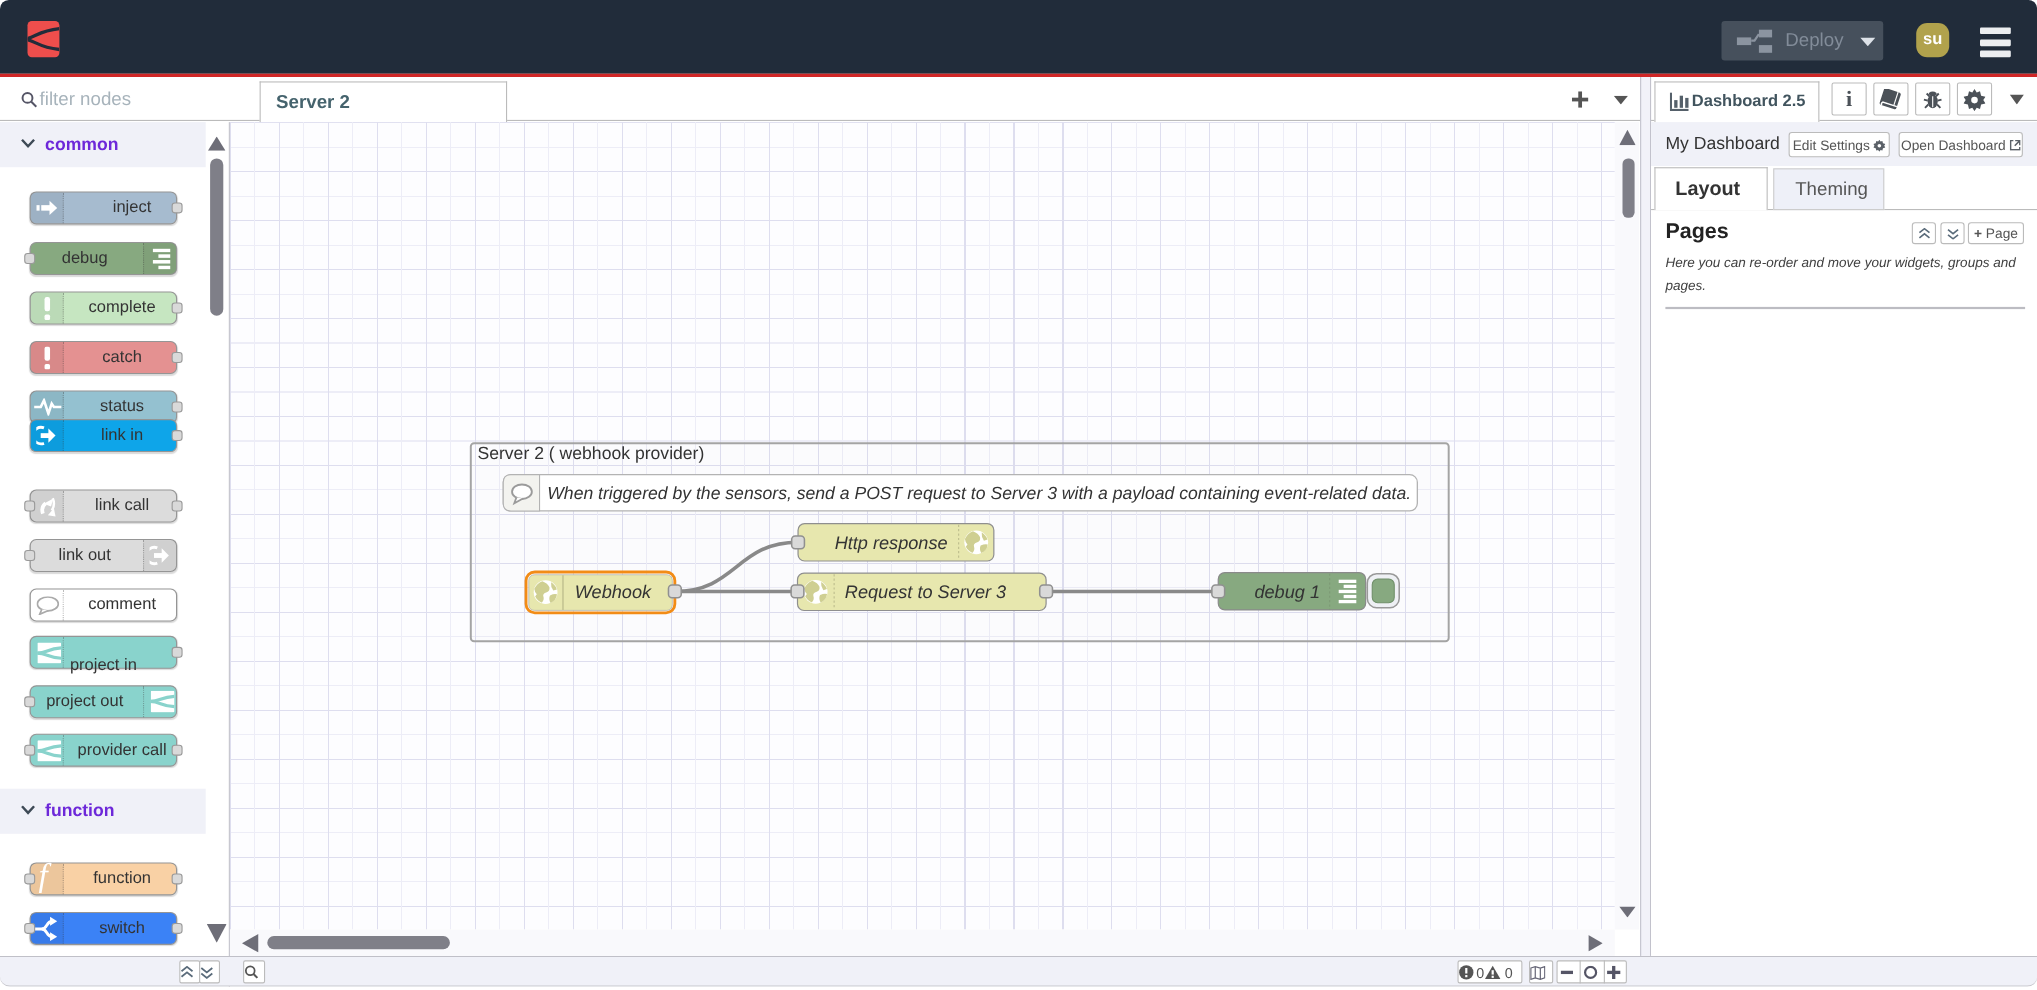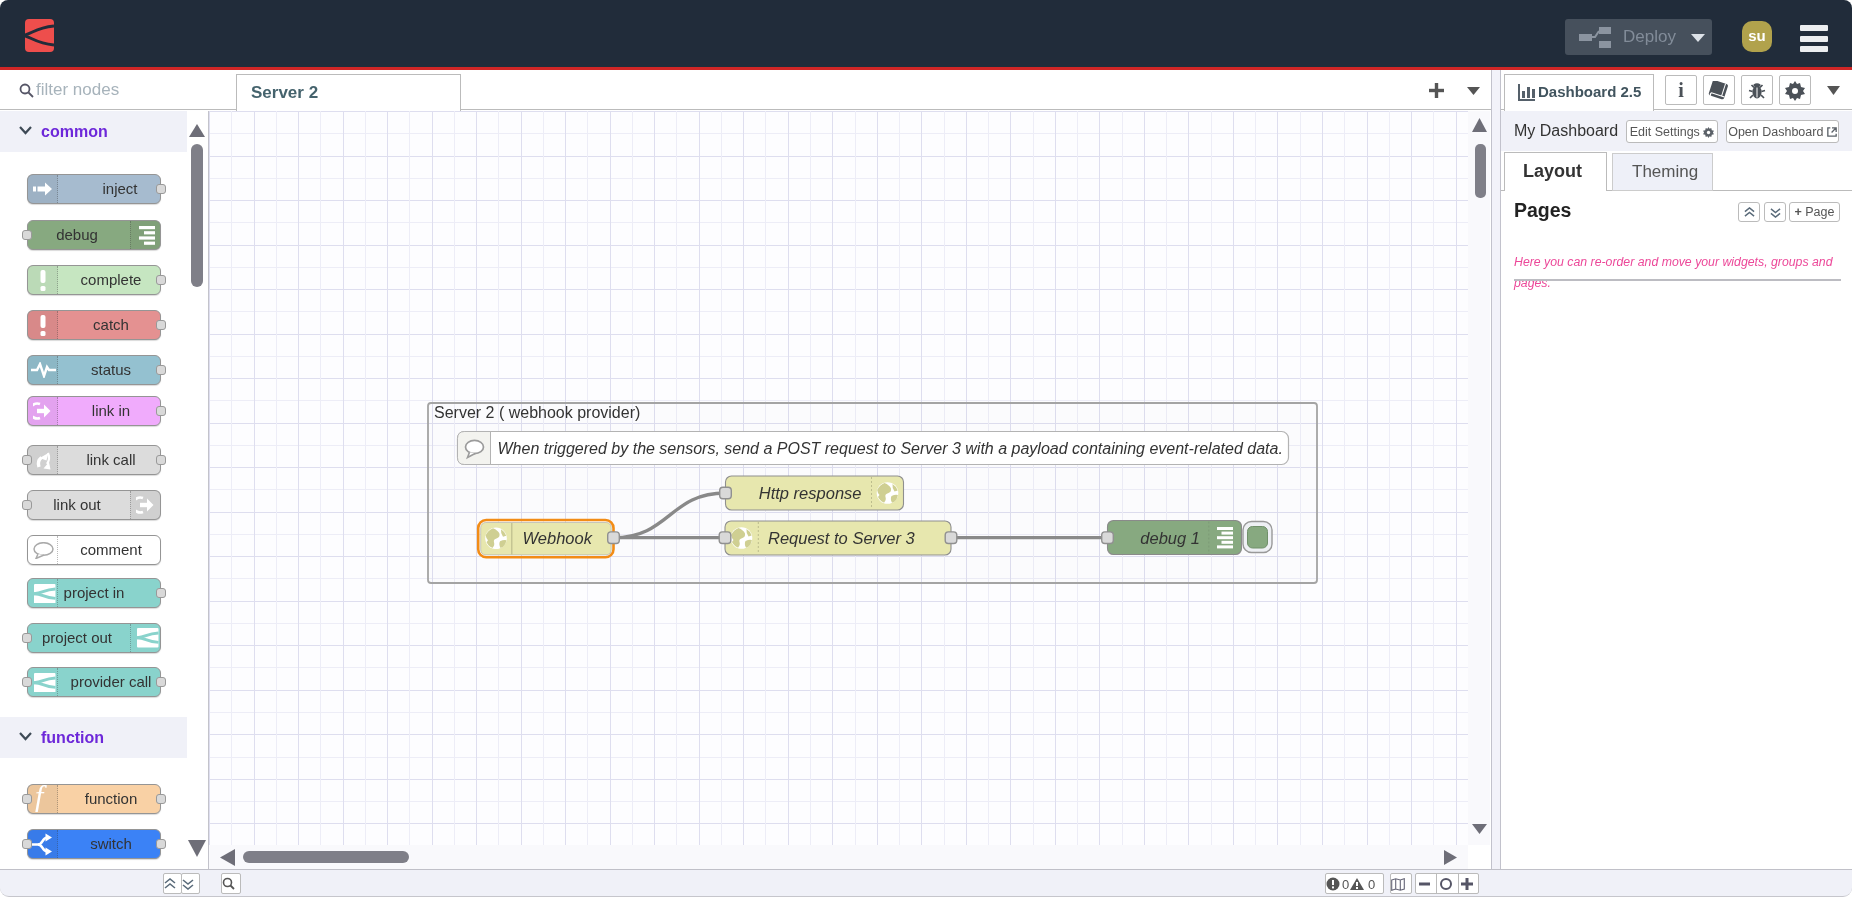--- a/index.html
+++ b/index.html
@@ -76,21 +76,21 @@
   .sbbtn { position:absolute; background:#fff; border:1px solid #bbb; border-radius:3px;
     font-size:12.5px; color:#555; text-align:center; white-space:nowrap; overflow:hidden; }
   #sbtabs { left:1501px; top:151px; width:351px; height:40px; background:#fff; border-bottom:1px solid #bbb; }
   #tab-layout { left:1504px; top:152px; width:103px; height:39px; background:#fff;
     border:1px solid #bbb; border-bottom:none; z-index:3;}
   #tab-layout span { position:absolute; left:18px; line-height:37px; font-size:18px; font-weight:bold; color:#333; }
   #tab-theming { left:1612px; top:153px; width:101px; height:38px; background:#eef0f8;
     border:1px solid #ccc; }
   #tab-theming span { position:absolute; left:19px; line-height:36px; font-size:17px; color:#555; }
   #pages { left:1514px; top:199px; font-size:19.5px; font-weight:bold; color:#222; }
-  #sbhelp { left:1514px; top:229px; width:330px; font-size:12.3px; font-style:italic; color:#ec4899; line-height:21px;margin-top:23px; }
+  #sbhelp { left:1514px; top:229px; width:330px; font-size:12.3px; font-style:italic; color:#404040; line-height:21px; }
   #sbhr { left:1514px; top:279px; width:327px; height:2px; background:#bcbcc2; }
 </style>
 </head>
 <body>
 <div id="page">
 
   <div class="abs" id="header"></div>
   <div class="abs" id="redline"></div>
   <div class="abs" id="logo">
     <svg width="29" height="33" viewBox="0 0 29 33">
@@ -322,21 +322,21 @@
       </div>
       <div class="abs pnode" style="top:354.5px;background:#94c1d0">
         <div class="iblk l" style="">
           <svg style="position:absolute;left:3px;top:6px" width="25" height="16" viewBox="0 0 25 16">
             <path d="M0 8 L6 8 L9 2 L13 14 L16 5 L18 8 L25 8" stroke="#fff" stroke-width="2.4" fill="none"></path>
           </svg>
         </div>
         <div class="plbl" style="padding-left:34px;">status</div>
         <div class="pport r"></div>
       </div>
-      <div class="abs pnode" style="top:396px;background:#f0abfc">
+      <div class="abs pnode" style="top:381px;background:#0ea5e9">
         <div class="iblk l" style="">
           <svg style="position:absolute;left:5px;top:4px" width="21" height="20" viewBox="0 0 21 20">
             <path d="M7 3 A 7.5 7.5 0 1 0 7 17" stroke="#fff" stroke-width="2.6" fill="none"></path>
             <rect x="4" y="7.8" width="9" height="4.4" fill="#fff"></rect>
             <path d="M11 3.5 L17.5 10 L11 16.5 Z" fill="#fff"></path>
           </svg>
         </div>
         <div class="plbl" style="padding-left:34px;">link in</div>
         <div class="pport r"></div>
       </div>
@@ -374,21 +374,21 @@
         <div class="plbl" style="padding-left:34px;">comment</div>
       </div>
       <div class="abs pnode" style="top:578px;background:#89d3cc">
         <div class="iblk l" style=";background:none">
           <svg style="position:absolute;left:6px;top:4.5px" width="21.5" height="19.5" viewBox="0 0 21.5 19.5">
             <rect x="0" y="0" width="21.5" height="19.5" rx="1" fill="#fff"></rect>
             <path d="M-1 9.7 C 9 9.7, 8.5 5.8, 21.5 5" stroke="#89d3cc" stroke-width="2.9" fill="none"></path>
             <path d="M-1 9.7 C 9 9.7, 8.5 13.6, 21.5 14.4" stroke="#89d3cc" stroke-width="2.9" fill="none"></path>
           </svg>
         </div>
-        <div class="plbl" style="">project in</div>
+        <div class="plbl" style="margin-top:12px;">project in</div>
         <div class="pport r"></div>
       </div>
       <div class="abs pnode" style="top:622.5px;background:#89d3cc">
         <div class="iblk r" style=";background:none">
           <svg style="position:absolute;left:6px;top:4.5px" width="21.5" height="19.5" viewBox="0 0 21.5 19.5">
             <rect x="0" y="0" width="21.5" height="19.5" rx="1" fill="#fff"></rect>
             <path d="M-1 9.7 C 9 9.7, 8.5 5.8, 21.5 5" stroke="#89d3cc" stroke-width="2.9" fill="none"></path>
             <path d="M-1 9.7 C 9 9.7, 8.5 13.6, 21.5 14.4" stroke="#89d3cc" stroke-width="2.9" fill="none"></path>
           </svg>
         </div>

